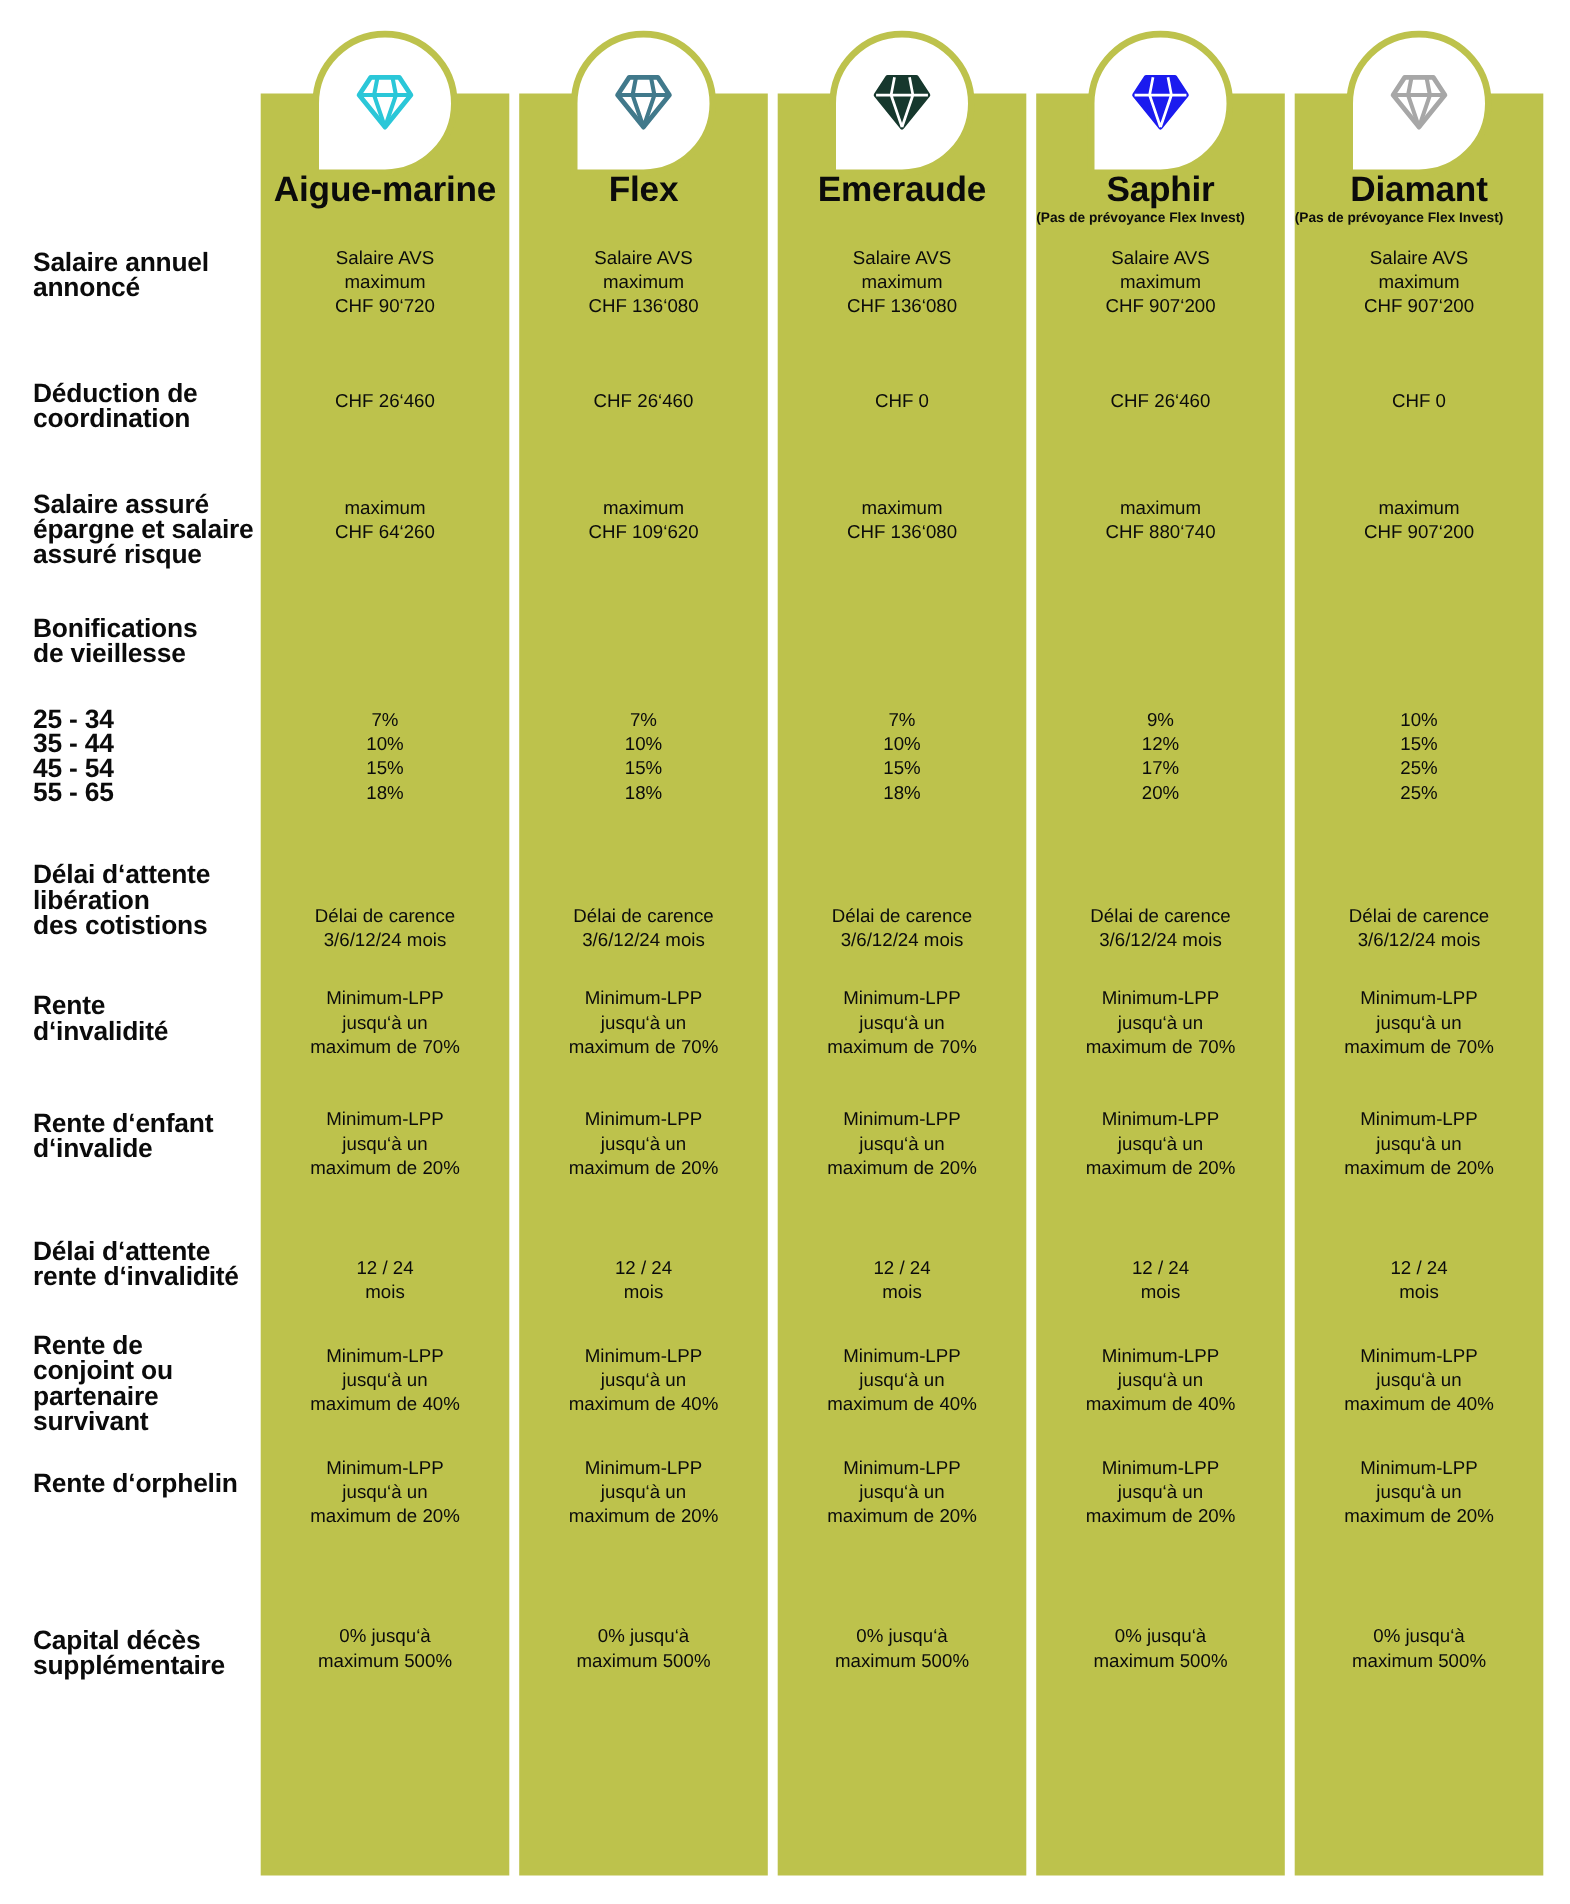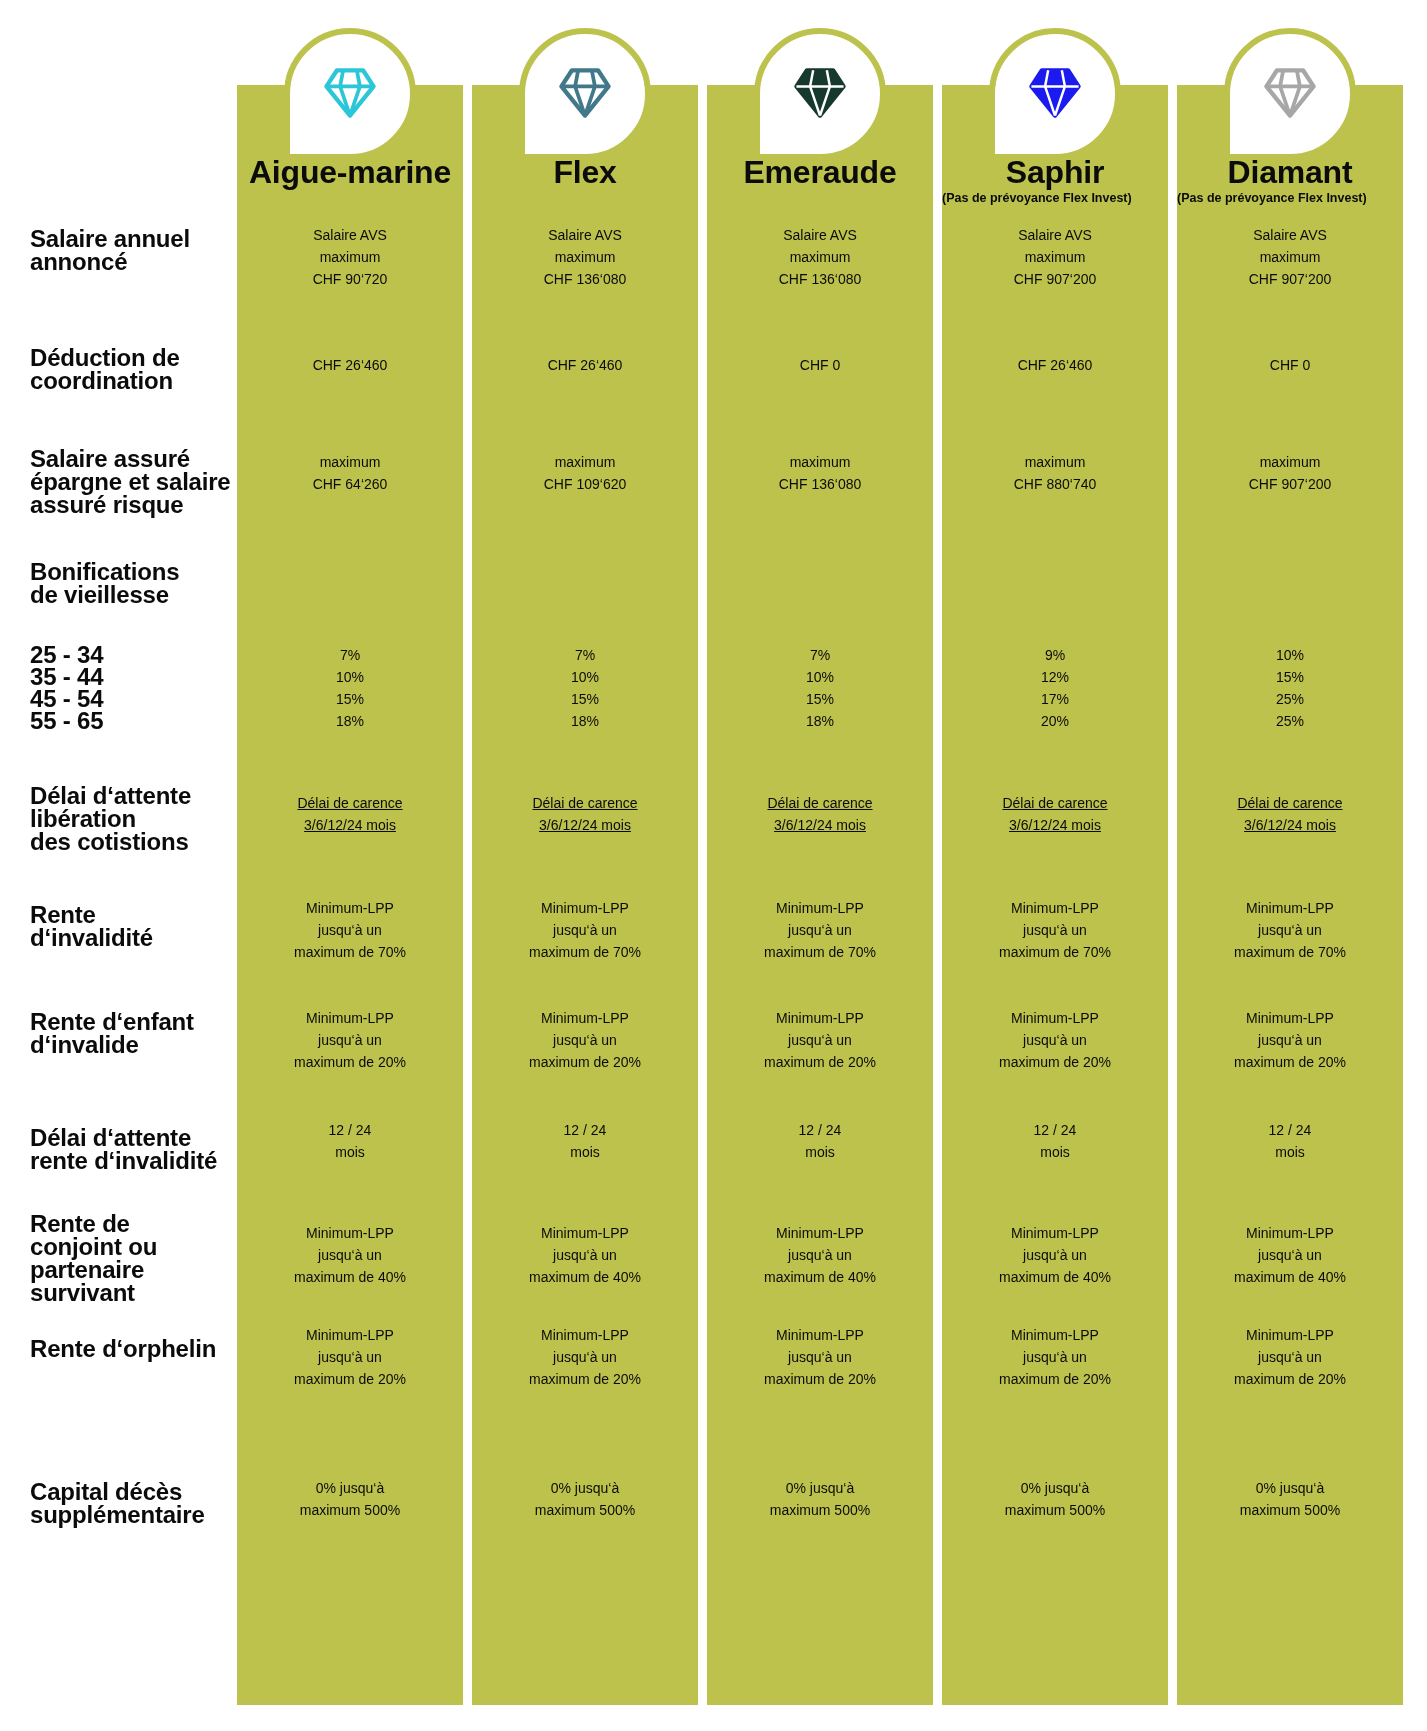--- a/index.html
+++ b/index.html
@@ -47,31 +47,31 @@
     position: absolute; top: 106px; left: 0; right: 0;
     text-align: left;
     font-size: 12.5px; font-weight: bold; line-height: 14px;
   }
   .col-subtitle:empty { display: none; }
 
   
   .cell {
     position: absolute; left: 0; right: 0;
     text-align: center;
-    font-size: 14px; line-height: 22px;
+    font-size: 17px; line-height: 22px;
     white-space: pre-line;
   }
   .cell.row-salaire-annuel   { top: 139px; }
   .cell.row-deduction        { top: 269px; }
   .cell.row-salaire-assure   { top: 366px; }
   .cell.row-ages             { top: 559px; }
-  .cell.row-delai-liberation { top: 707px; text-decoration: underline; }
+  .cell.row-delai-liberation { top: 737px; }
   .cell.row-rente-invalidite { top: 812px; }
   .cell.row-rente-enfant     { top: 922px; }
-  .cell.row-delai-rente      { top: 1034px; }
+  .cell.row-delai-rente      { top: 1057px; }
   .cell.row-rente-conjoint   { top: 1137px; }
   .cell.row-rente-orphelin   { top: 1239px; }
   .cell.row-capital-deces    { top: 1392px; }
 
   
   .row-label {
     position: absolute; left: 30px; width: 205px;
     font-weight: bold;
     font-size: 24px; line-height: 23px;
     white-space: pre-line;

